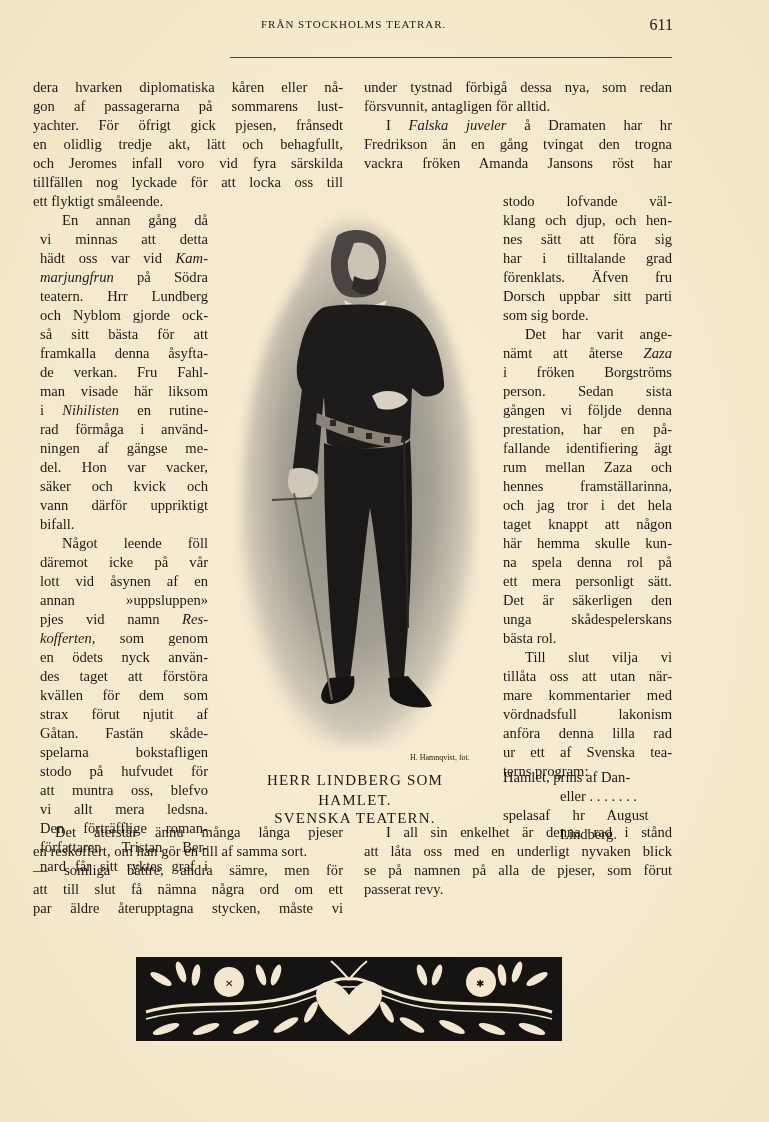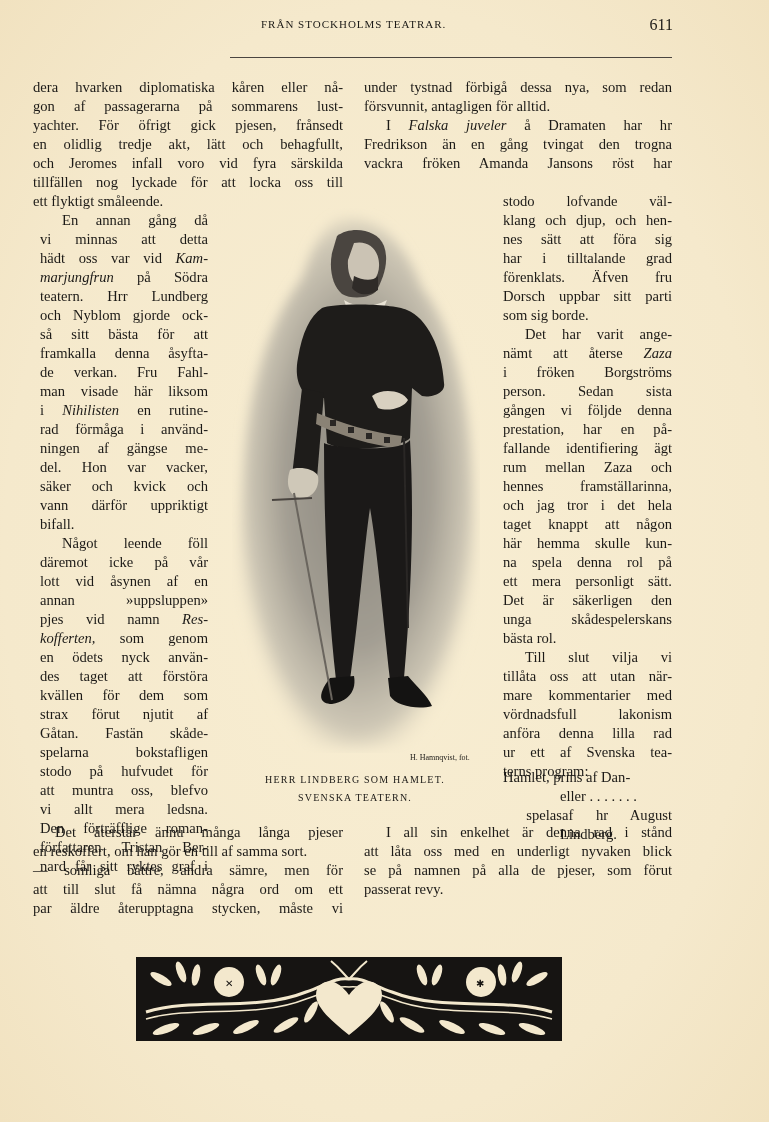--- a/index.html
+++ b/index.html
@@ -40,21 +40,21 @@
   .photo {
     position:absolute; left:232px; top:208px; width:248px; height:545px;
   }
   .caption-credit {
     position:absolute; left:404px; top:753px; font-size:8px;
     font-family:"Liberation Serif",serif;
     margin-left:6px;
   }
   .caption {
     position:absolute; left:240px; top:770px; width:230px; text-align:center;
-    font-size:10px; letter-spacing:1.2px; line-height:20px;
+    font-size:15px; letter-spacing:1.2px; line-height:20px;
     font-family:"Liberation Serif",serif;
   }
   .ornament {
     position:absolute; left:136px; top:957px; width:426px; height:84px;
   }
 </style>
 </head>
 <body>
 
 <div class="page">
@@ -159,21 +159,21 @@
     <span class="line">mare kommentarier med</span>
     <span class="line">vördnadsfull lakonism</span>
     <span class="line">anföra denna lilla rad</span>
     <span class="line">ur ett af Svenska tea-</span>
     <span class="line last">terns program:</span>
   </div>
 
   <div class="col" style="left:503px; top:748px; width:169px; text-align:left;margin-top:20px;">
     <div style="height:19px; white-space:nowrap;">Hamlet, prins af Dan-</div>
     <div style="height:19px; padding-left:57px; white-space:nowrap;">eller . . . . . . .</div>
-    <div style="height:19px; white-space:nowrap; display:flex; justify-content:flex-end;">
+    <div style="height:19px; white-space:nowrap; display:flex; justify-content:flex-start;">
       <span style="margin-left:0;">spelas</span>
       <span style="display:inline-block; width:110px; text-align:justify; text-align-last:justify;">af hr August</span>
     </div>
     <div style="height:19px; padding-left:57px; white-space:nowrap;">Lindberg.</div>
   </div>
 
   <div class="col" style="left:364px; top:823px; width:308px;">
     <span class="line" style="padding-left:22px; box-sizing:border-box;">I all sin enkelhet är denna rad i stånd</span>
     <span class="line">att låta oss med en underligt nyvaken blick</span>
     <span class="line">se på namnen på alla de pjeser, som förut</span>

